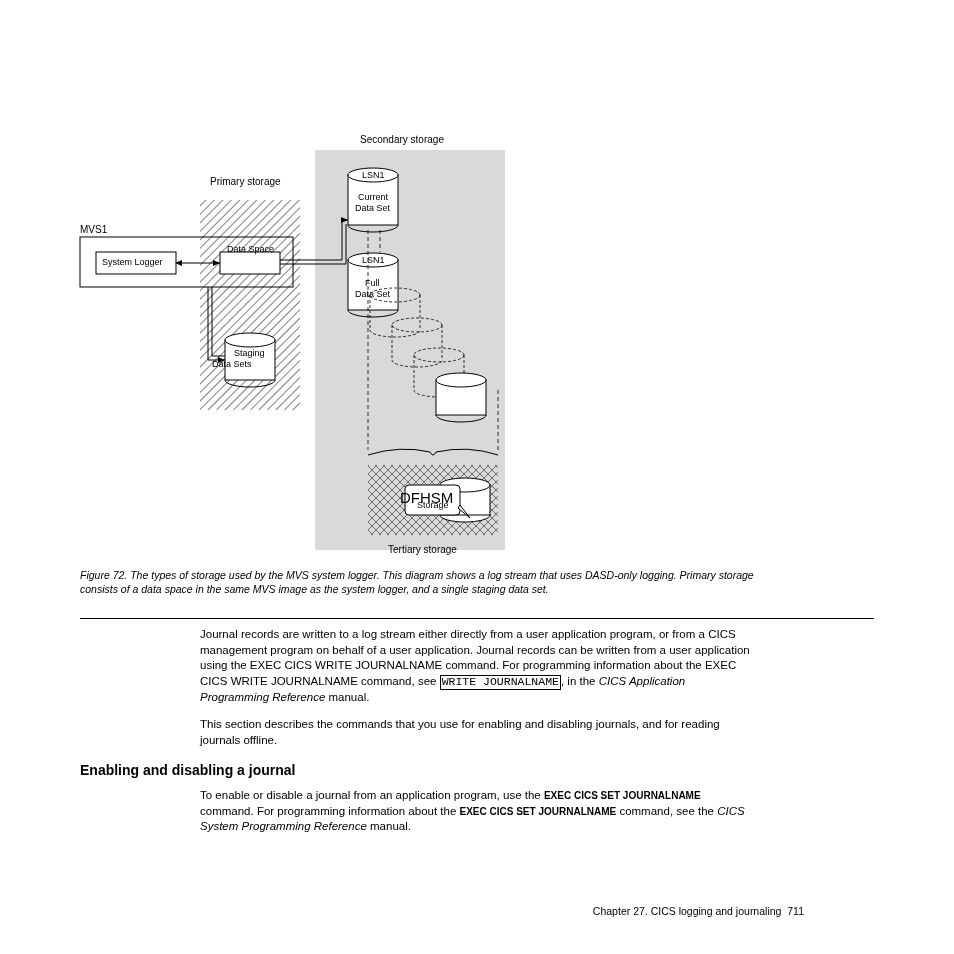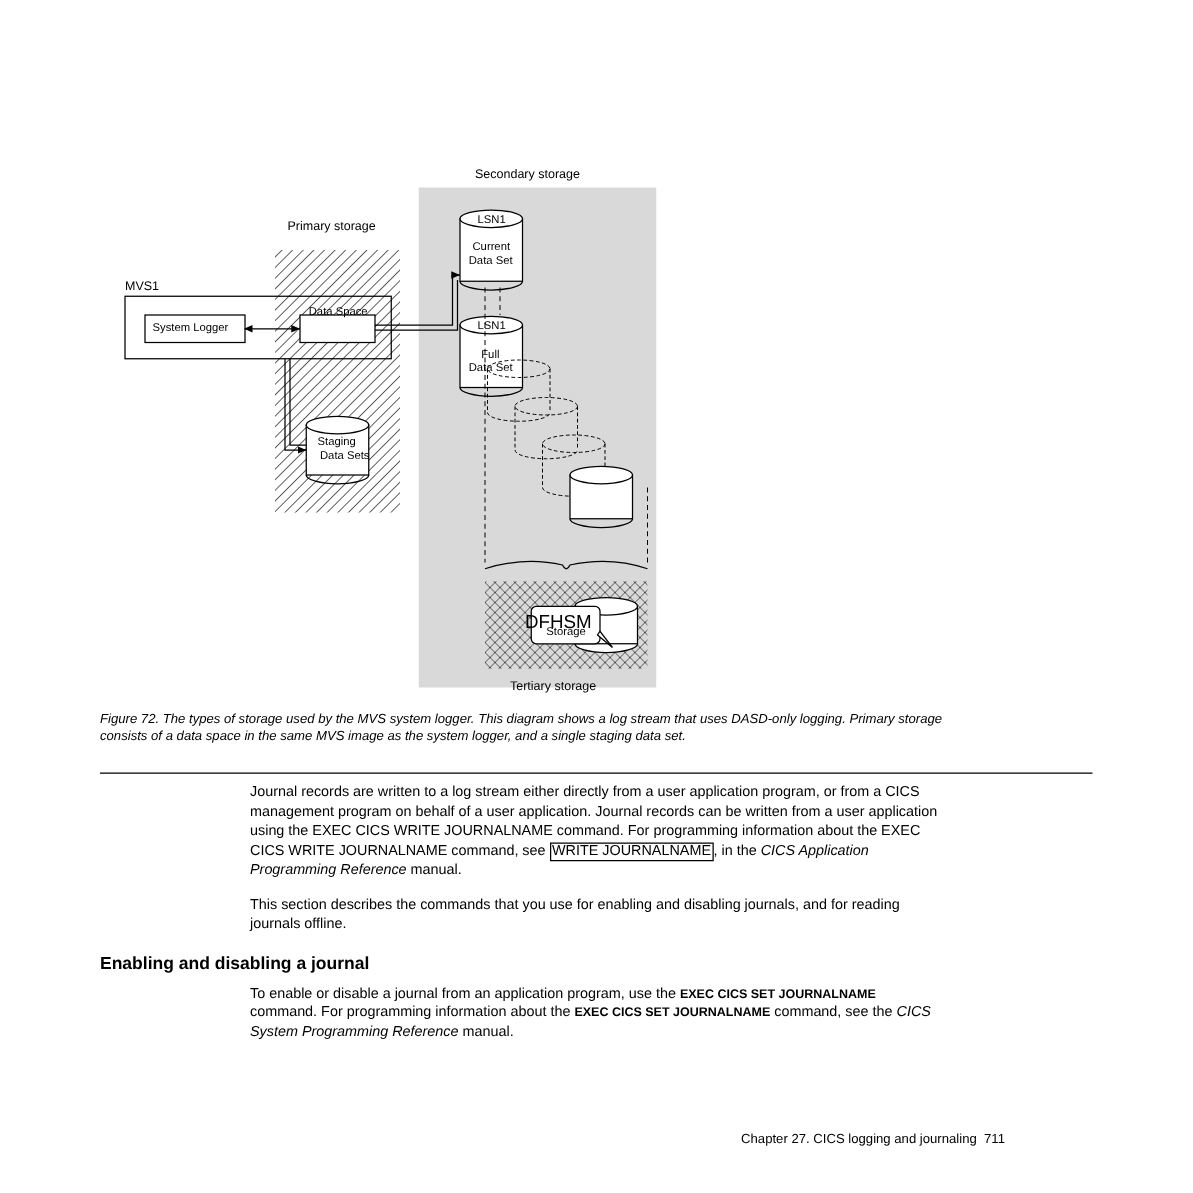--- a/index.html
+++ b/index.html
@@ -16,21 +16,20 @@
   .page {
     position: absolute;
     left: 80px;
     top: 130px;
     width: 794px;
   }
   .diagram-area {
     position: relative;
     width: 420px;
     height: 430px;
-    margin-left: 20px;
   }
   .label {
     position: absolute;
     font-size: 10px;
     color: #000;
   }
   .figcaption {
     font-style: italic;
     font-size: 10.5px;
     line-height: 1.35;
@@ -59,20 +58,21 @@
     line-height: 1.35;
   }
   .body-col p {
     margin: 0 0 12px 0;
   }
   .link-box {
     display: inline-block;
     border: 1px solid #000;
     padding: 0 1px;
     line-height: 1.1;
+    font-family: Liberation Mono, monospace;
   }
   .mono {
     font-family: Liberation Sans, sans-serif;
     font-weight: bold;
     font-size: 10px;
     text-align: right;
   }
   .ital { font-style: italic; }
   svg { overflow: visible; }
 </style>
@@ -187,21 +187,21 @@
     <span class="label" style="left:0px; top:94px;">MVS1</span>
     <span class="label" style="left:22px; top:127px; font-size:9px;">System Logger</span>
     <span class="label" style="left:147px; top:114px; font-size:9px;">Data Space</span>
     <span class="label" style="left:282px; top:40px; font-size:9px;">LSN1</span>
     <span class="label" style="left:278px; top:62px; font-size:9px; text-align:center; width:30px;">Current</span>
     <span class="label" style="left:275px; top:73px; font-size:9px;">Data Set</span>
     <span class="label" style="left:282px; top:125px; font-size:9px;">LSN1</span>
     <span class="label" style="left:285px; top:148px; font-size:9px;">Full</span>
     <span class="label" style="left:275px; top:159px; font-size:9px;">Data Set</span>
     <span class="label" style="left:154px; top:218px; font-size:9px;">Staging</span>
-    <span class="label" style="left:156px; top:229px; font-size:9px;">Data Sets</span>
+    <span class="label" style="left:132px; top:229px; font-size:9px;">Data Sets</span>
     <span class="label" style="left:320px; top:359px; font-size:15px;text-align:center;">DFHSM</span>
     <span class="label" style="left:337px; top:370px; font-size:9px;">Storage</span>
     <span class="label" style="left:308px; top:414px;">Tertiary storage</span>
   </div>
 
   <p class="figcaption">
     <span style="font-style:italic;">Figure 72.</span><span> The types of storage used by the MVS system logger. This diagram shows a log stream that uses DASD-only logging. Primary storage consists of a data space in the same MVS image as the system logger, and a single staging data set.</span>
   </p>
 
   <hr>

